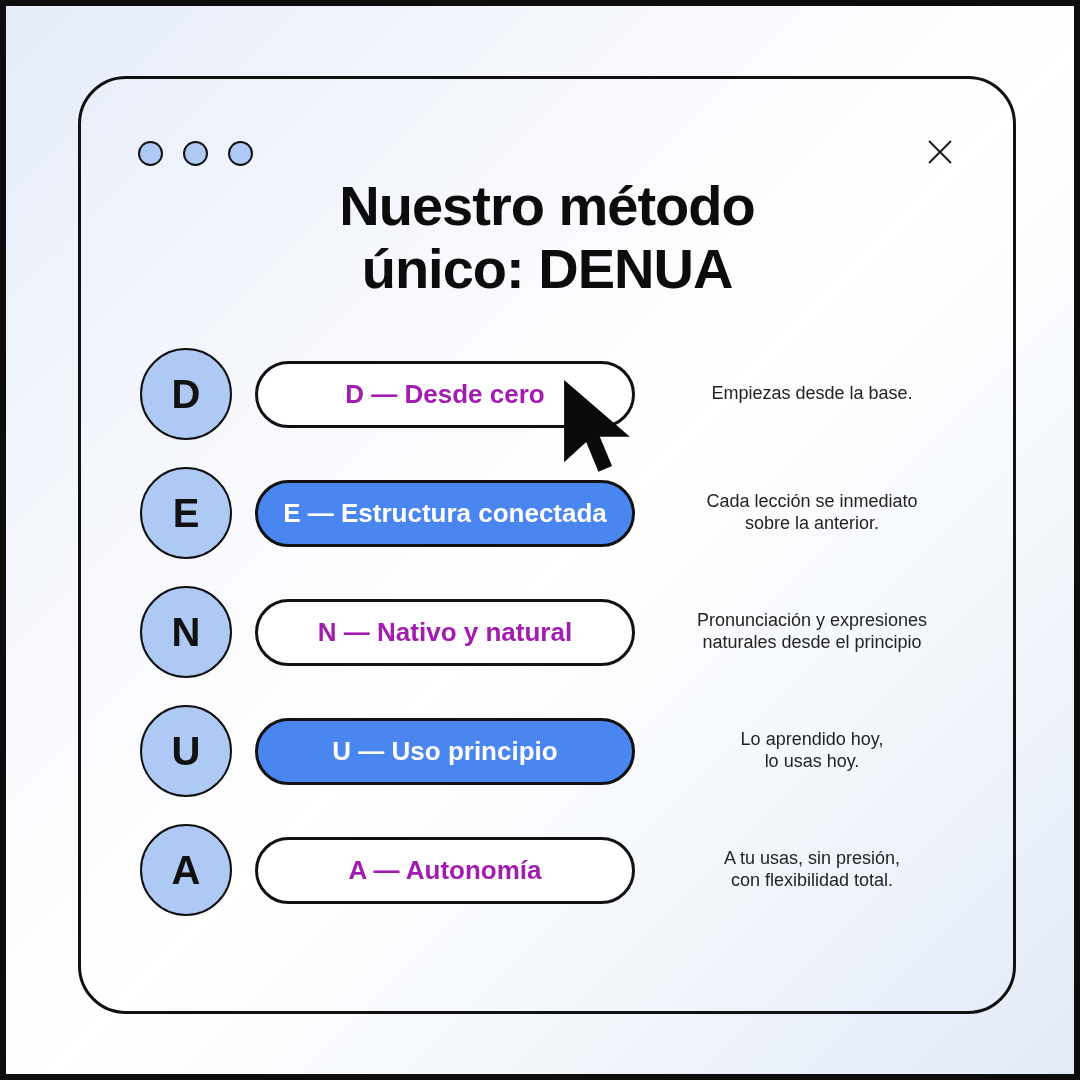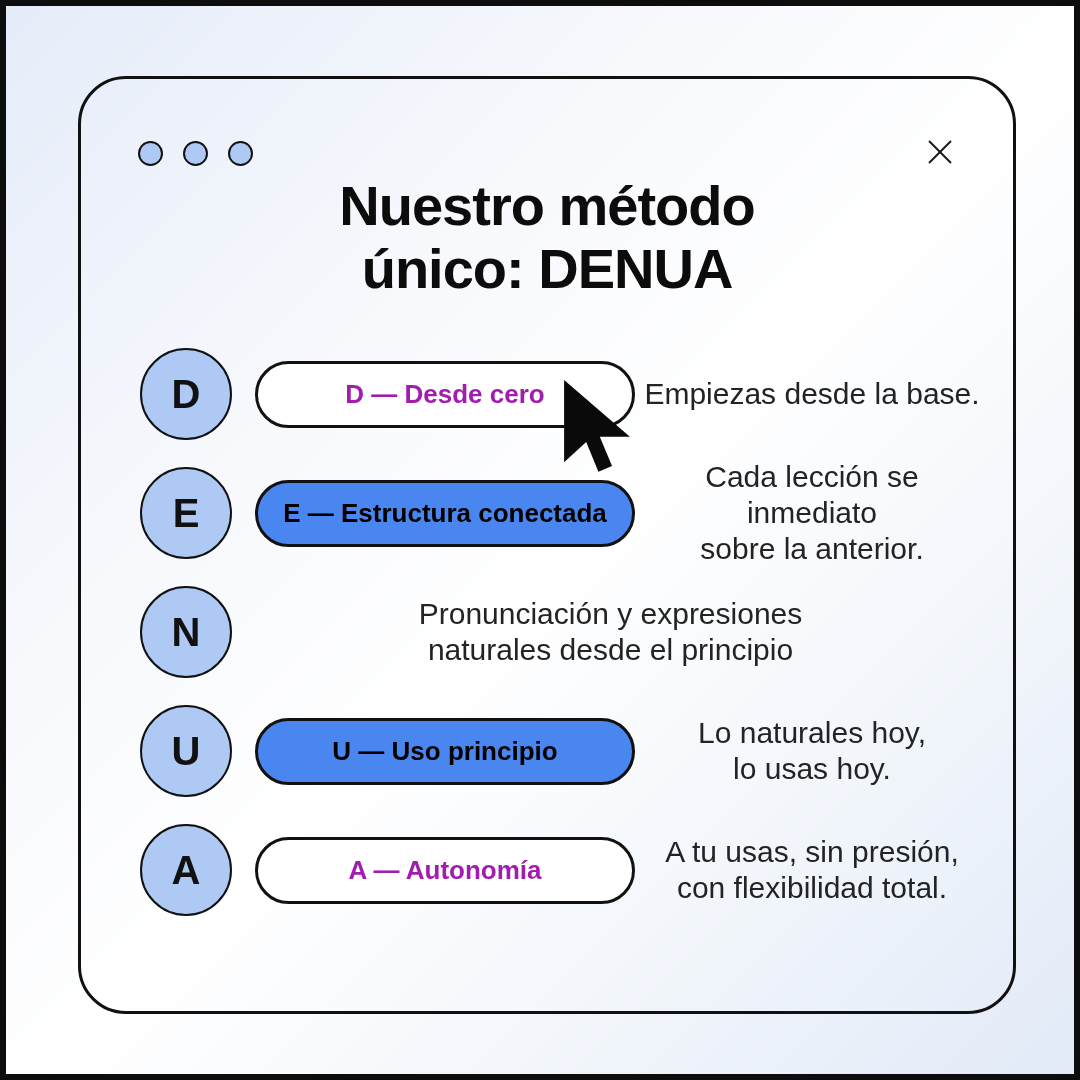--- a/index.html
+++ b/index.html
@@ -86,26 +86,26 @@
     border-radius:34px;
     border:3px solid #111;
     background:#fff;
     color:#a21caf;
     display:flex;align-items:center;justify-content:center;
     font-size:26px;font-weight:700;
     cursor:pointer;
   }
   .pill.blue{
     background:var(--accent,#4a86f0);
-    color:#000000;
+    color:#ffffff;
   }
   .desc{
     flex:1;
     text-align:center;
-    font-size:30px;
+    font-size:18px;
     font-weight:400;
     color:#232323;
     line-height:1.2;
     white-space:pre-line;
     padding:0 4px;
   }
   
   .cursor{
     position:absolute;
     left:558px;top:374px;
@@ -146,28 +146,29 @@
 
       <div class="row">
         <div class="badge">E</div>
         <div class="pill blue">E — Estructura conectada</div>
         <div class="desc">Cada lección se inmediato
 sobre la anterior.</div>
       </div>
 
       <div class="row">
         <div class="badge">N</div>
+        <div class="pill">N — Nativo y natural</div>
         <div class="desc">Pronunciación y expresiones
 naturales desde el principio</div>
       </div>
 
       <div class="row">
         <div class="badge">U</div>
         <div class="pill blue">U — Uso principio</div>
-        <div class="desc">Lo naturales hoy,
+        <div class="desc">Lo aprendido hoy,
 lo usas hoy.</div>
       </div>
 
       <div class="row">
         <div class="badge">A</div>
         <div class="pill">A — Autonomía</div>
         <div class="desc">A tu usas, sin presión,
 con flexibilidad total.</div>
       </div>
 

